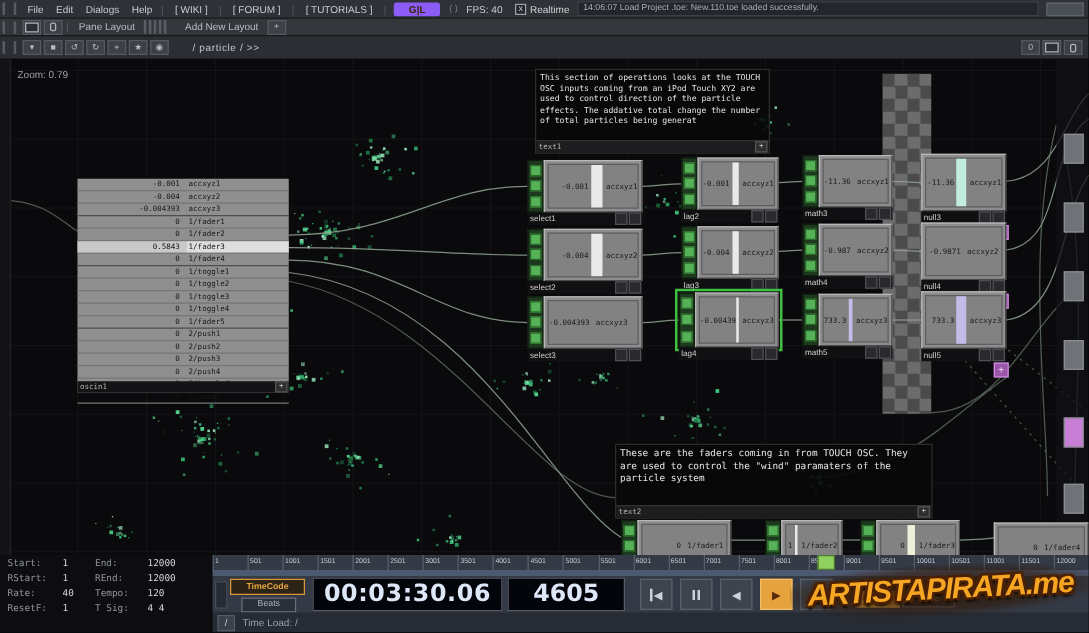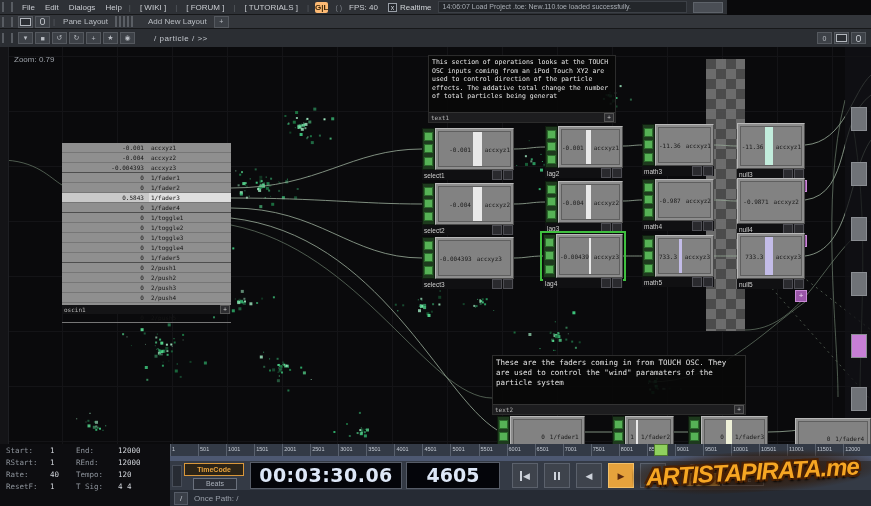--- a/index.html
+++ b/index.html
@@ -1,31 +1,31 @@
 <!DOCTYPE html>
 <html><head>
 <meta charset="utf-8">
 <style>
   html,body{margin:0;padding:0;background:#000;}
   #app{position:relative;width:871px;height:506px;overflow:hidden;
        font-family:"Liberation Sans",sans-serif;background:#0a0a0c;color:#cfd2d6;
        -webkit-font-smoothing:none;}
   
-  .menubar{position:absolute;left:0;top:0;width:727px;height:14px;background:#2e3136;
+  .menubar{position:absolute;left:0;top:0;width:871px;height:14px;background:#2e3136;
            border-bottom:1px solid #17181a;display:flex;align-items:center;font-size:8px;}
   .toolbar{position:absolute;left:0;top:15px;width:871px;height:13px;background:#33363b;
            border-bottom:1px solid #17181a;display:flex;align-items:center;font-size:8px;}
   .pathbar{position:absolute;left:0;top:29px;width:871px;height:18px;background:#2b2e33;
            border-bottom:1px solid #101113;display:flex;align-items:center;font-size:8px;}
   .grip{width:7px;height:10px;margin:0 4px 0 2px;border-left:2px solid #585c62;border-right:2px solid #585c62;}
   .mitem{padding:0 5px;color:#c9ccd1;}
   .mlink{padding:0 7px;color:#c9ccd1;}
   .sep{color:#5a5e64;padding:0 2px;}
-  .badge{background:#fdba74;color:#3a2405;font-weight:bold;border-radius:2px;
-         padding:1px 0;margin:16px 4px;font-size:8px;}
+  .badge{background:#8b5cf6;color:#3a2405;font-weight:bold;border-radius:2px;
+         padding:1px 12px;margin:16px 4px;font-size:8px;}
   .dim{color:#7e838a;margin:0 3px;font-size:7px;}
   .fps{margin:0 4px;color:#c9ccd1;}
   .chk{width:7px;height:7px;border:1px solid #9aa0a8;background:#23262b;color:#cfd4da;
        font-size:7px;line-height:7px;text-align:center;margin:0 3px 0 6px;}
   .statusbox{flex:1;height:10px;margin:0 6px;background:#23262a;border:1px solid #3c4046;
              color:#a9aeb5;font-size:7px;line-height:10px;padding:0 4px;white-space:nowrap;overflow:hidden;}
   .endbtn{width:28px;height:9px;background:#4a4e55;border:1px solid #5e636a;margin-right:4px;}
   .tbtn{width:13px;height:10px;background:#3d4147;border:1px solid #55595f;margin:0 1px;
         display:flex;align-items:center;justify-content:center;color:#b9bdc3;font-size:7px;}
   .lay{width:15px;height:10px;background:#2b2e33;border:1px solid #5a5e64;margin:0 1px;position:relative;}
@@ -1116,18 +1116,18 @@
         <div class="rangelbl">Range Limit</div>
         <div class="rangebtns">
           <div class="btn-loop">Loop</div>
           <div class="btn-once">Once</div>
         </div>
       </div>
     </div>
 
     <div class="pathrow">
       <div class="slashbtn">/</div>
-      <span>Once Path: /</span>
+      <span>Time Load: /</span>
     </div>
   </div>
 
   <div class="watermark">ARTISTAPIRATA.me</div>
 </div>
 
 </body></html>

